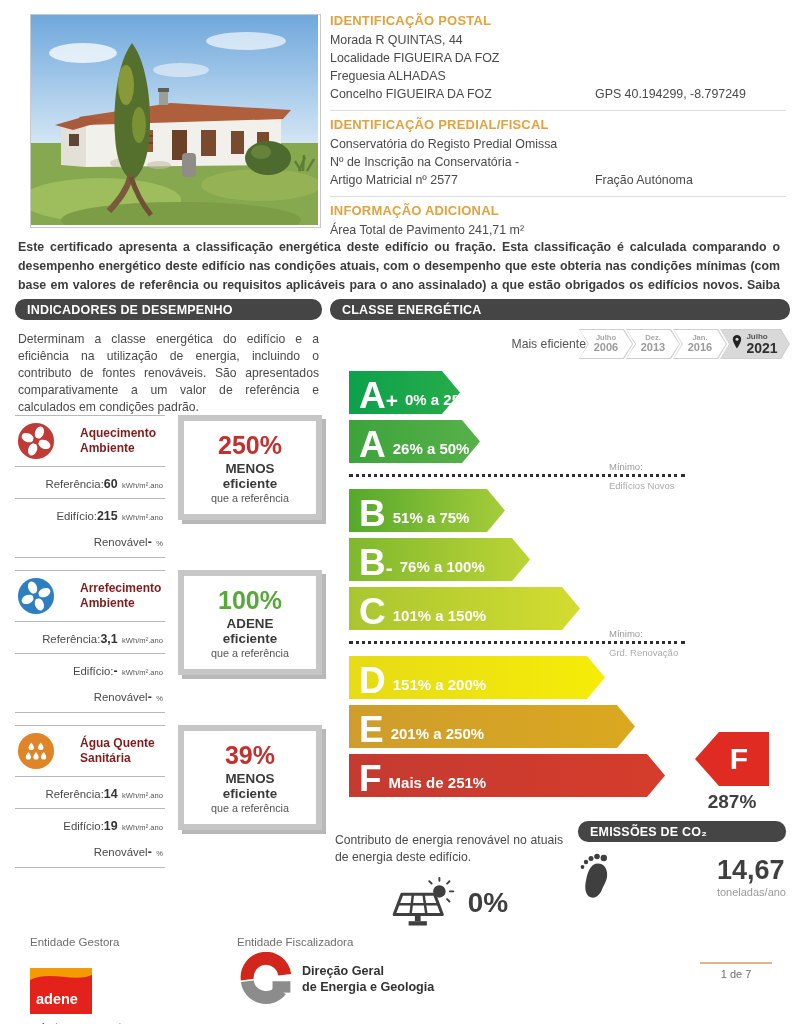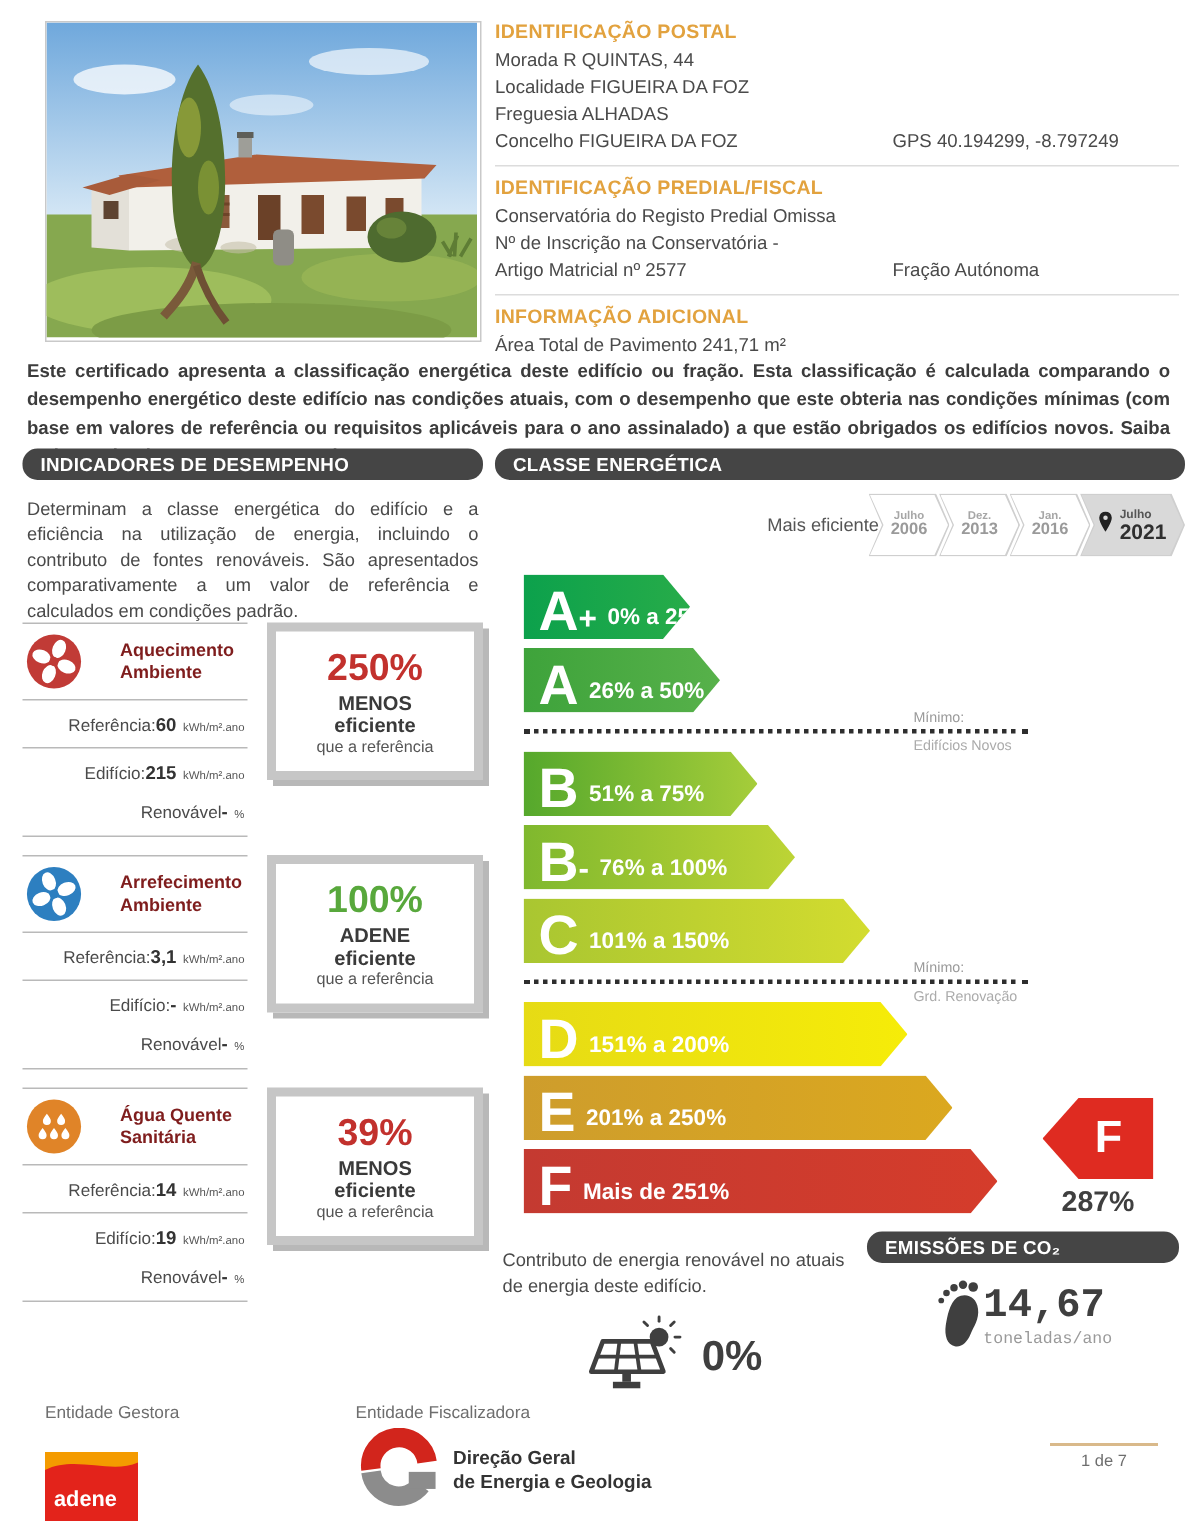--- a/index.html
+++ b/index.html
@@ -38,21 +38,21 @@
            box-shadow:4px 4px 0 rgba(0,0,0,.28);text-align:center;padding:12px 8px 10px 8px;}
   .c-pct{font-size:25px;font-weight:bold;line-height:1;}
   .c-l1{font-size:13.4px;font-weight:bold;color:#3A3A3A;margin-top:3px;}
   .c-l2{font-size:13.4px;font-weight:bold;color:#3A3A3A;}
   .c-l3{font-size:10.8px;color:#555;margin-top:1px;}
   
   .right-col{position:absolute;left:330px;top:299px;width:460px;height:520px;}
   .scale-top{display:flex;justify-content:flex-end;align-items:center;margin-top:9px;padding-left:19px;}
   .more-eff{font-size:12.2px;color:#555;}
   .timeline{display:flex;align-items:center;}
-  .tl-step{position:relative;width:54px;height:42px;margin-left:-7px;}
+  .tl-step{position:relative;width:54px;height:30px;margin-left:-7px;}
   .tl-outer{position:absolute;inset:0;background:#CFCFCF;
             clip-path:polygon(0 0,calc(100% - 9px) 0,100% 50%,calc(100% - 9px) 100%,0 100%,9px 50%);}
   .tl-inner{position:absolute;inset:1px;background:#fff;display:flex;flex-direction:column;align-items:center;
             justify-content:center;line-height:1.05;
             clip-path:polygon(0 0,calc(100% - 9px) 0,100% 50%,calc(100% - 9px) 100%,0 100%,9px 50%);}
   .tl-month{font-size:7.6px;font-weight:bold;color:#A6A6A6;}
   .tl-year{font-size:11px;font-weight:bold;color:#9A9A9A;}
   .tl-step.active{width:70px;}
   .tl-step.active .tl-inner{background:#D9D9D9;flex-direction:row;gap:4px;}
   .tl-step.active .tl-month{color:#555;font-size:8px;}
@@ -71,21 +71,21 @@
                 clip-path:polygon(0 50%,24px 0,100% 0,100% 100%,24px 100%);}
   .result-letter{width:100%;text-align:center;padding-left:14px;font-size:30px;font-weight:bold;color:#fff;}
   .result-pct{position:absolute;left:365px;top:492px;width:74px;text-align:center;
               font-size:19px;font-weight:bold;color:#3F3F3F;}
   
   .renov{position:absolute;left:335px;top:821px;width:228px;}
   .co2{position:absolute;left:578px;top:821px;width:208px;}
   .sub-text{margin-top:11px;font-size:12.2px;color:#4A4A4A;line-height:1.4;text-align:justify;}
   .icon-row{display:flex;align-items:center;margin-top:10px;}
   .renov .icon-row{justify-content:center;gap:10px;}
-  .co2 .icon-row{justify-content:center;gap:0;font-family:Liberation Mono, monospace;}
+  .co2 .icon-row{justify-content:space-between;gap:0;}
   .big-val{font-size:28px;font-weight:bold;color:#3F3F3F;}
   .co2-num{line-height:1;}
   .co2-val{font-size:27px;font-weight:bold;color:#3F3F3F;}
   .co2-unit{font-size:11px;color:#9A9A9A;margin-top:3px;}
   
   .f-label{position:absolute;font-size:11.5px;color:#6E6E6E;}
   .fl-gestora{left:30px;top:936px;} .fl-fisc{left:237px;top:936px;}
   .adene{position:absolute;left:30px;top:968px;width:120px;}
   .adene-sub{font-size:8.4px;color:#B5232A;letter-spacing:.4px;margin-top:4px;white-space:nowrap;}
   .dgeg{position:absolute;left:240px;top:952px;display:flex;align-items:center;gap:10px;}

